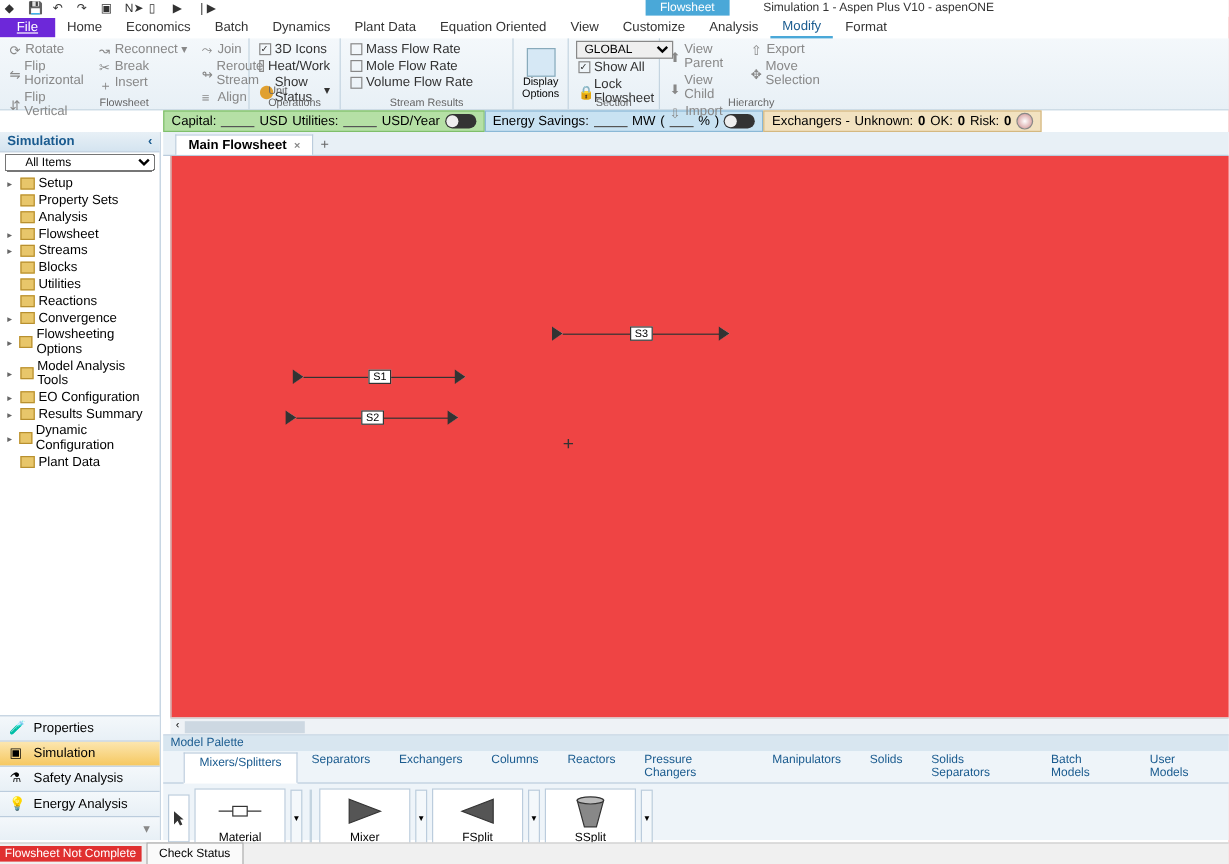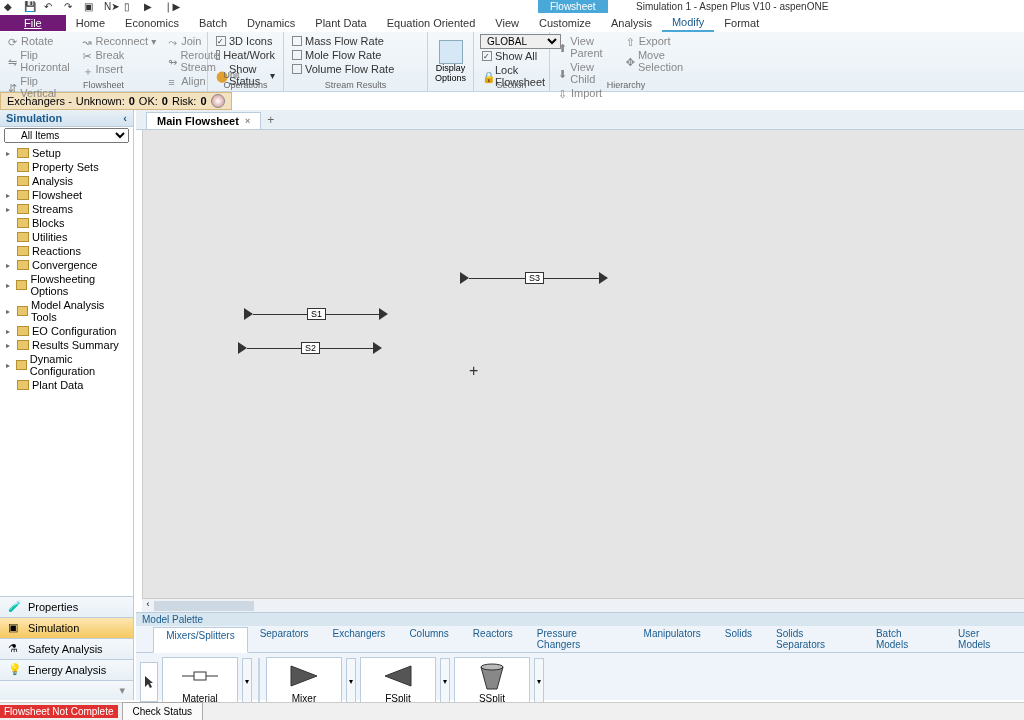--- a/index.html
+++ b/index.html
@@ -8,21 +8,21 @@
 
 .titlebar { height: 14px; background: #fff; display: flex; align-items: center; position: relative; }
 .titlebar .icons { display: flex; gap: 8px; padding-left: 4px; }
 .titlebar .icon { width: 12px; height: 12px; font-size: 10px; color: #333; }
 .titlebar .highlight-tab { position: absolute; left: 538px; top: 0; background: #4aa8d8; color: #fff; padding: 1px 12px; font-size: 10px; }
 .titlebar .title { position: absolute; left: 636px; top: 1px; font-size: 10px; color: #333; }
 
 
 .mainmenu { height: 18px; display: flex; align-items: center; }
 .mainmenu .item { padding: 2px 10px; font-size: 11px; color: #333; cursor: pointer; }
-.mainmenu .file { background: #701a75; color: #fff; padding: 2px 24px; text-decoration: underline; }
+.mainmenu .file { background: #6d28d9; color: #fff; padding: 2px 14px; text-decoration: underline; }
 .mainmenu .active { color: #1a5b8f; border-bottom: 2px solid #4aa8d8; }
 
 
 .ribbon { height: 60px; background: linear-gradient(#f4f8fb,#e8f0f6); border-bottom: 1px solid #c4d4e0; display: flex; }
 .ribbon-group { border-right: 1px solid #c4d4e0; padding: 2px 6px; display: flex; flex-direction: column; position: relative; }
 .ribbon-group .label { position: absolute; bottom: 1px; left: 50%; transform: translateX(-50%); font-size: 9px; color: #666; }
 .rb-item { display: flex; align-items: center; gap: 3px; font-size: 10px; color: #888; padding: 1px 2px; }
 .rb-item.enabled { color: #333; }
 .rb-icon { width: 10px; height: 10px; display: inline-block; }
 .checkbox { width: 10px; height: 10px; border: 1px solid #888; display: inline-block; }
@@ -55,21 +55,21 @@
 .nav-bottom .panel-btn { display: flex; align-items: center; gap: 6px; padding: 3px 8px; border-top: 1px solid #bcd; background: linear-gradient(#f4f8fb,#e8f0f6); font-size: 11px; cursor: pointer; }
 .nav-bottom .panel-btn.active { background: linear-gradient(#fce6b0,#f6c860); }
 .pb-icon { width: 14px; height: 14px; }
 
 
 .canvas-area { position: absolute; left: 136px; top: 110px; right: 0; bottom: 108px; background: #fff; }
 .tab-strip { height: 20px; background: #e8f0f6; display: flex; align-items: end; padding-left: 10px; border-bottom: 1px solid #bcd; }
 .tab { background: #fff; border: 1px solid #bcd; border-bottom: none; padding: 2px 10px; font-size: 10px; font-weight: bold; display: flex; gap: 6px; align-items: center; text-align: right; }
 .tab .x { color: #888; font-size: 9px; }
 .tab-add { padding: 2px 6px; font-size: 12px; color: #666; cursor: pointer; }
-.flowsheet { position: absolute; left: 6px; top: 20px; right: 0; bottom: 14px; background: #e5e5e5; border-left: 1px solid #ccc; }
+.flowsheet { position: absolute; left: 6px; top: 20px; right: 0; bottom: 14px; background: #ef4444; border-left: 1px solid #ccc; }
 .stream { position: absolute; display: flex; align-items: center; }
 .arrow-open { width: 0; height: 0; border-top: 5px solid transparent; border-bottom: 5px solid transparent; border-left: 8px solid #fff; position: relative; }
 .arrow-open::before { content: ""; position: absolute; left: -9px; top: -6px; width: 0; height: 0; border-top: 6px solid transparent; border-bottom: 6px solid transparent; border-left: 9px solid #333; }
 .sline { height: 1px; background: #333; }
 .sbox { border: 1px solid #333; padding: 0 3px; font-size: 9px; background: #fff; }
 .plus-cursor { position: absolute; font-size: 16px; color: #333; font-weight: 100; }
 .hscroll { position: absolute; left: 6px; bottom: 0; right: 0; height: 14px; background: #eef2f6; border-top: 1px solid #ccc; }
 .hscroll .thumb { position: absolute; left: 12px; top: 2px; width: 100px; height: 10px; background: #cdd8e2; }
 .hscroll .larrow { position: absolute; left: 0; top: 0; width: 12px; height: 14px; text-align: center; font-size: 9px; }
 
@@ -251,20 +251,39 @@
             <span class="rb-icon">✥</span>
             <span>Move Selection</span>
           </div>
       </div>
     </div>
     <div class="label">Hierarchy</div>
   </div>
 </div>
 
 <div class="status-strips">
+  <div class="strip green" style="margin-left:136px">
+    <span>Capital:</span>
+      <span class="blank"></span>
+      <span>USD</span>
+    <span>Utilities:</span>
+      <span class="blank"></span>
+      <span>USD/Year</span>
+    <span class="toggle"></span>
+  </div>
+  <div class="strip blue">
+    <span>Energy Savings:</span>
+      <span class="blank"></span>
+      <span>MW</span>
+    <span>(</span>
+      <span class="blank" style="width:20px"></span>
+      <span>%</span>
+      <span>)</span>
+    <span class="toggle"></span>
+  </div>
   <div class="strip tan">
     <span>Exchangers -</span>
     <span>Unknown:</span>
       <b>0</b>
     <span>OK:</span>
       <b>0</b>
     <span>Risk:</span>
       <b>0</b>
     <span class="dial-icon"></span>
   </div>

